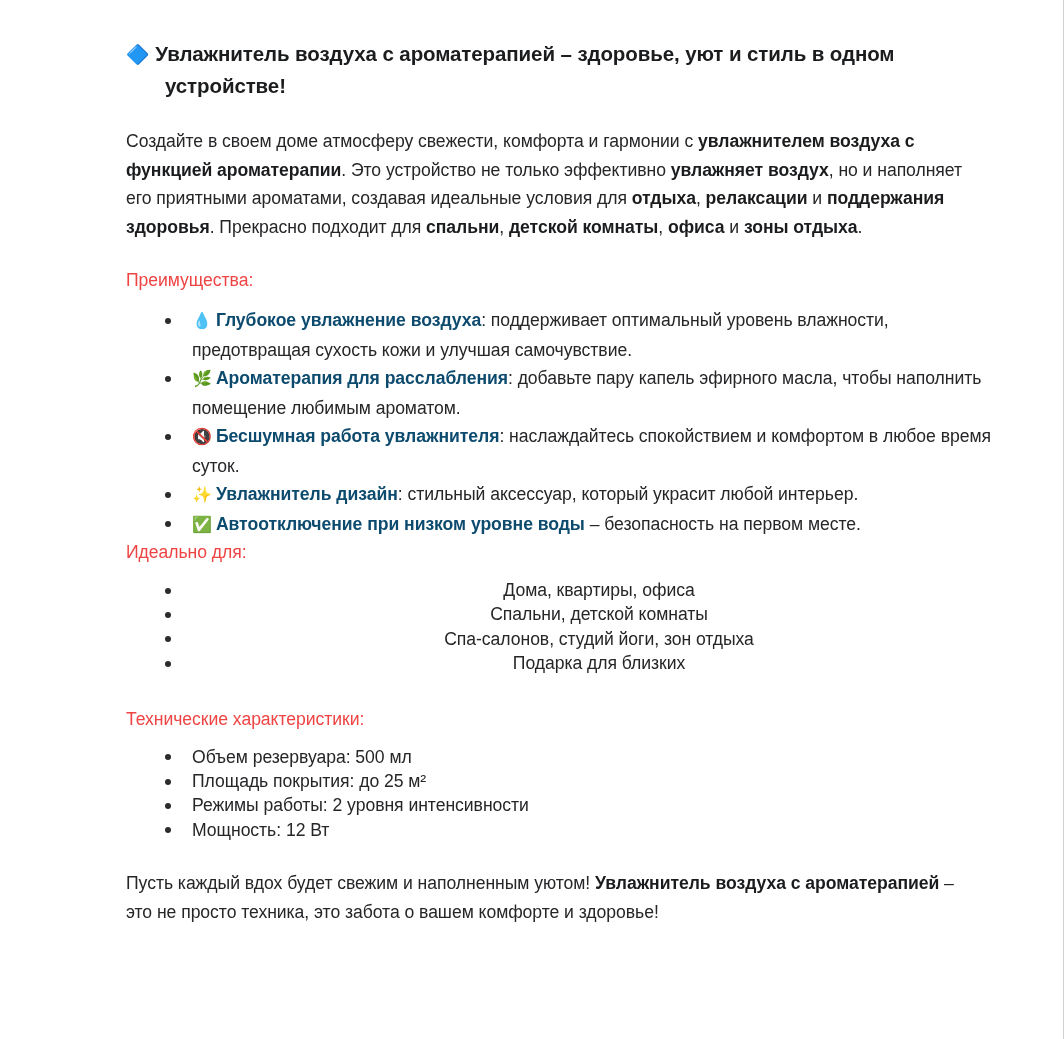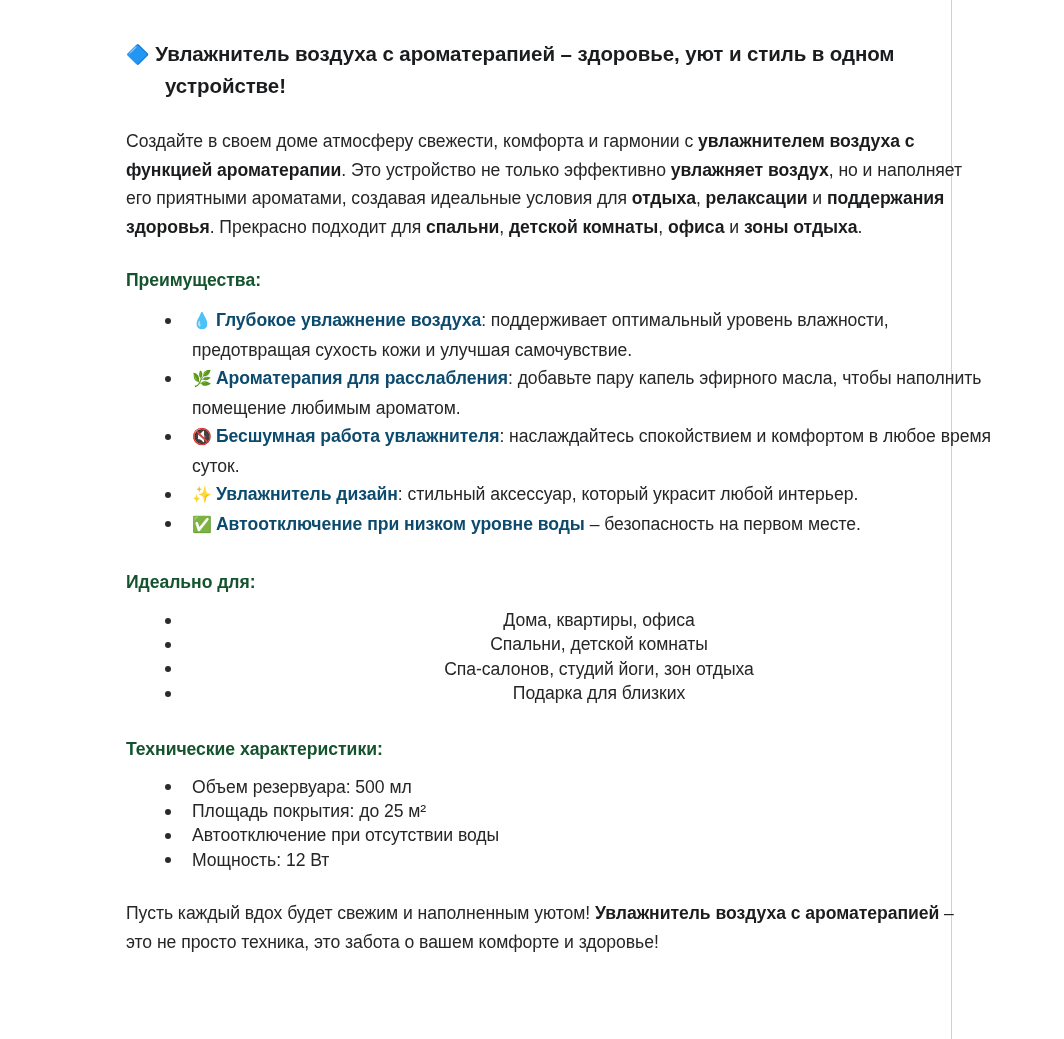--- a/index.html
+++ b/index.html
@@ -11,21 +11,21 @@
     width: 1064px;
     height: 1039px;
     font-family: "Liberation Sans", "DejaVu Sans", sans-serif;
     color: #202124;
     -webkit-font-smoothing: antialiased;
     overflow: hidden;
   }
 
   .page {
     position: relative;
-    width: 952px;
+    width: 1064px;
     height: 1039px;
     background: #ffffff;
     box-sizing: border-box;
     border-right: 1px solid #d2d2d2;
   }
 
   .doc {
     position: absolute;
     left: 126px;
     top: 0;
@@ -62,26 +62,26 @@
   .para b { font-weight: bold; color: #1b1c1e; }
 
   #intro-paragraph { margin-top: 26px; width: 862px; }
   #closing-paragraph { margin-top: 27px; width: 855px; }
 
   
   .section-heading {
     margin: 0;
     font-size: 17.6px;
     line-height: 26px;
-    font-weight: bold;
-    color: #14532d;
+    font-weight: normal;
+    color: #ef4444;
     letter-spacing: -0.05px;
   }
   #benefits-heading { margin-top: 26px; }
-  #ideal-heading    { margin-top: 30px; }
+  #ideal-heading    { }
   #specs-heading    { margin-top: 30px; }
 
   
   ul.bullet-list {
     margin: 0;
     padding: 0;
     list-style: none;
   }
   ul.bullet-list > li {
     position: relative;
@@ -151,20 +151,20 @@
         <li><span>Спальни, детской комнаты</span></li>
         <li><span>Спа-салонов, студий йоги, зон отдыха</span></li>
         <li><span>Подарка для близких</span></li>
       </ul>
 
     <h2 class="section-heading" id="specs-heading">Технические характеристики:</h2>
 
     <ul class="bullet-list" id="specs-list">
         <li><span>Объем резервуара: 500 мл</span></li>
         <li><span>Площадь покрытия: до 25 м²</span></li>
-        <li><span>Автоотключение при отсутствии воды</span></li>
+        <li><span>Режимы работы: 2 уровня интенсивности</span></li>
         <li><span>Мощность: 12 Вт</span></li>
       </ul>
 
     <p class="para" id="closing-paragraph"><span>Пусть каждый вдох будет свежим и наполненным уютом! </span><b>Увлажнитель воздуха с ароматерапией</b><span> – это не просто техника, это забота о вашем комфорте и здоровье!</span></p>
 
   </div>
 </div>
 
 </body></html>

